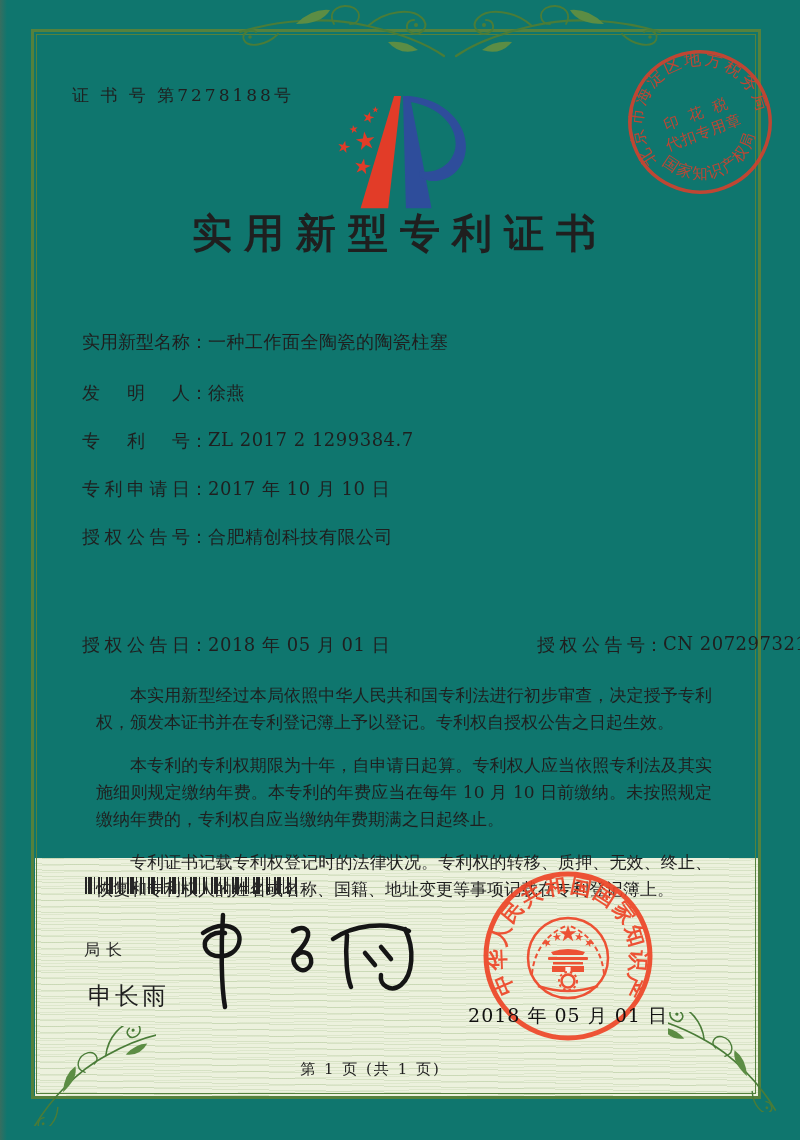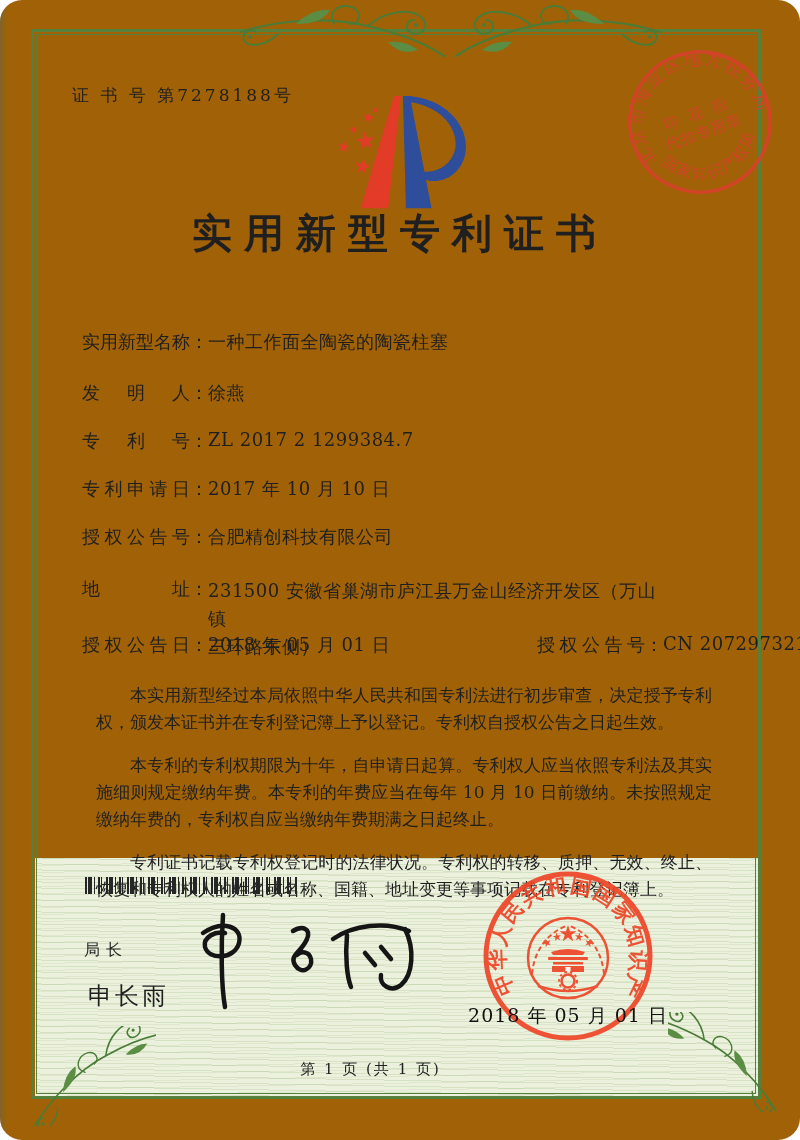--- a/index.html
+++ b/index.html
@@ -1,21 +1,20 @@
 <!DOCTYPE html>
 <html><head>
 <meta charset="utf-8">
 <style>
   html,body{margin:0;padding:0;}
   #page{
     position:relative; width:800px; height:1140px; overflow:hidden;
-    background:#a16207;
+    background:#0f766e;
     font-family:"DejaVu Serif","Liberation Serif",serif;
     color:#1f1f1f;
-    border-radius:22px;
   }
   
   .scan-edge{position:absolute;left:0;top:0;width:7px;height:1140px;
     background:linear-gradient(90deg,rgba(92,102,82,.5),rgba(92,102,82,0));z-index:40;}
   
   .frame{position:absolute;left:31px;top:29px;width:730px;height:1070px;
     border:3px solid #55813d;box-sizing:border-box;z-index:5;}
   .frame-inner{position:absolute;inset:2px;border:1px solid #55813d;}
   
   .panel{position:absolute;left:35px;top:858px;width:723px;height:239px;z-index:1;
@@ -118,27 +117,20 @@
   </div>
   <div class="row" style="top:429px">
     <span class="lbl">专利号</span><span class="colon">：</span><span class="val">ZL 2017 2 1299384.7</span>
   </div>
   <div class="row" style="top:477px">
     <span class="lbl">专利申请日</span><span class="colon">：</span><span class="val">2017 年 10 月 10 日</span>
   </div>
   <div class="row" style="top:525px">
     <span class="lbl">授权公告号</span><span class="colon">：</span><span class="val">合肥精创科技有限公司</span>
   </div>
-  <div class="addr-wrap">
-    <span class="lbl">地址</span><span class="colon">：</span>
-    <div class="addr-val">
-      <div>231500 安徽省巢湖市庐江县万金山经济开发区（万山镇</div>
-      <div>三环路东侧）</div>
-    </div>
-  </div>
   <div class="row" style="top:633px">
     <span class="lbl">授权公告日</span><span class="colon">：</span><span class="val">2018 年 05 月 01 日</span>
     <span class="grant-no">
       <span class="lbl">授权公告号</span><span class="colon">：</span><span class="val">CN 207297321 U</span>
     </span>
   </div>
 
   <div class="body-text">
     <p>本实用新型经过本局依照中华人民共和国专利法进行初步审查，决定授予专利权，颁发本证书并在专利登记簿上予以登记。专利权自授权公告之日起生效。</p>
     <p>本专利的专利权期限为十年，自申请日起算。专利权人应当依照专利法及其实施细则规定缴纳年费。本专利的年费应当在每年 10 月 10 日前缴纳。未按照规定缴纳年费的，专利权自应当缴纳年费期满之日起终止。</p>

